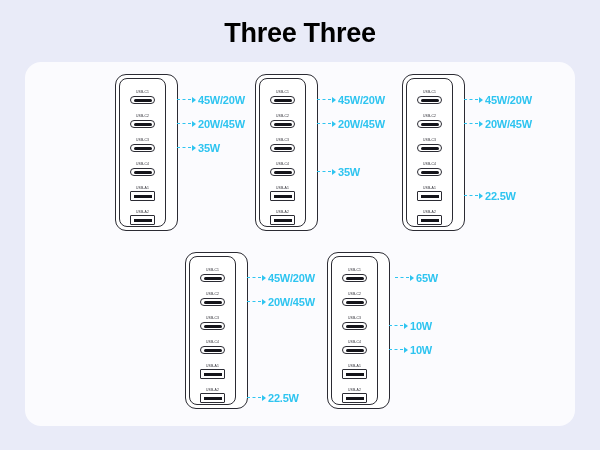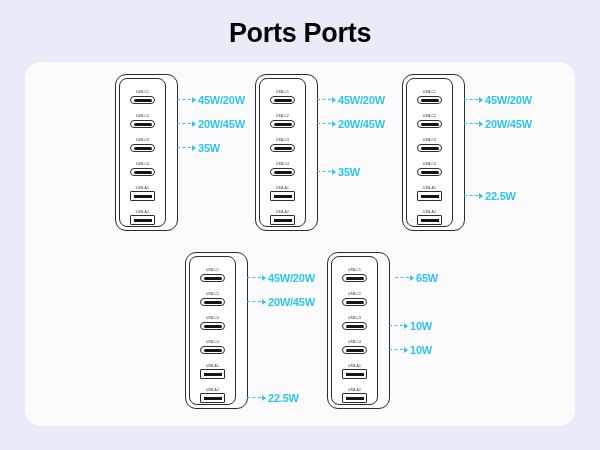--- a/index.html
+++ b/index.html
@@ -159,21 +159,21 @@
     font-size: 11px;
     font-weight: bold;
     color: #2ec4f0;
     letter-spacing: -0.2px;
     line-height: 11px;
   }
 </style>
 </head>
 <body>
 
-<div id="page-title">Ports Ports</div>
+<div id="page-title">Three Three</div>
 
 <div id="card">
   <div id="chargers-container">
       <div class="charger" style="left: 90px; top: 12px;">
         <div class="shell"></div>
         <div class="face"></div>
         <div class="port-row" style="top: 16px;">
           <div class="port-label">USB-C1</div>
           <div class="port-c"></div>
         </div>

